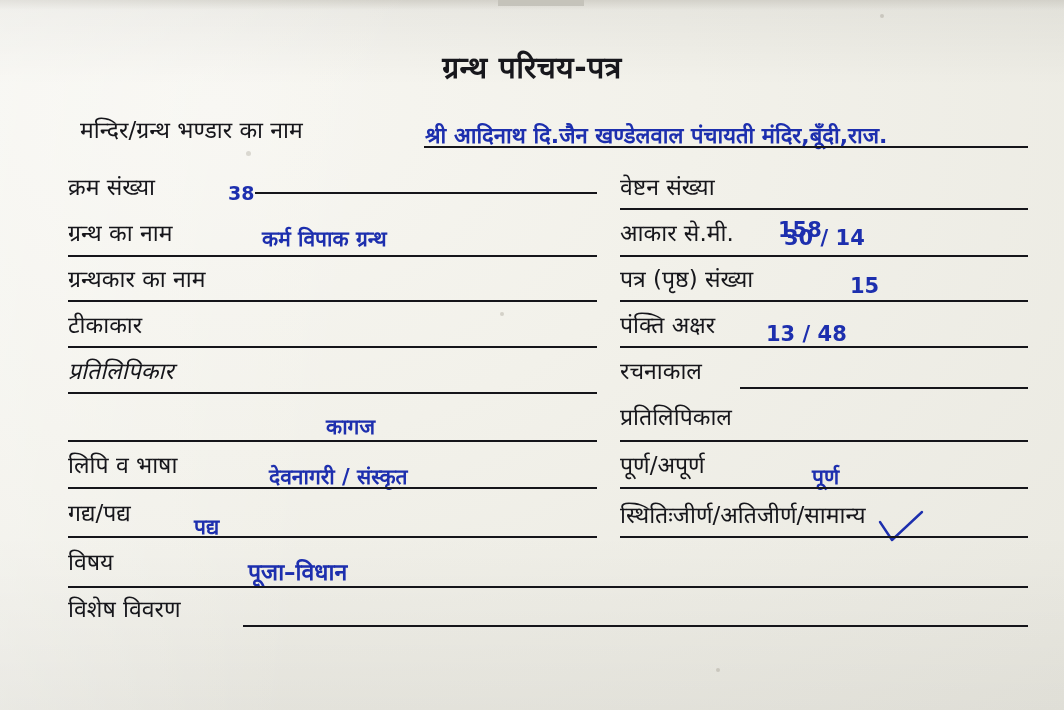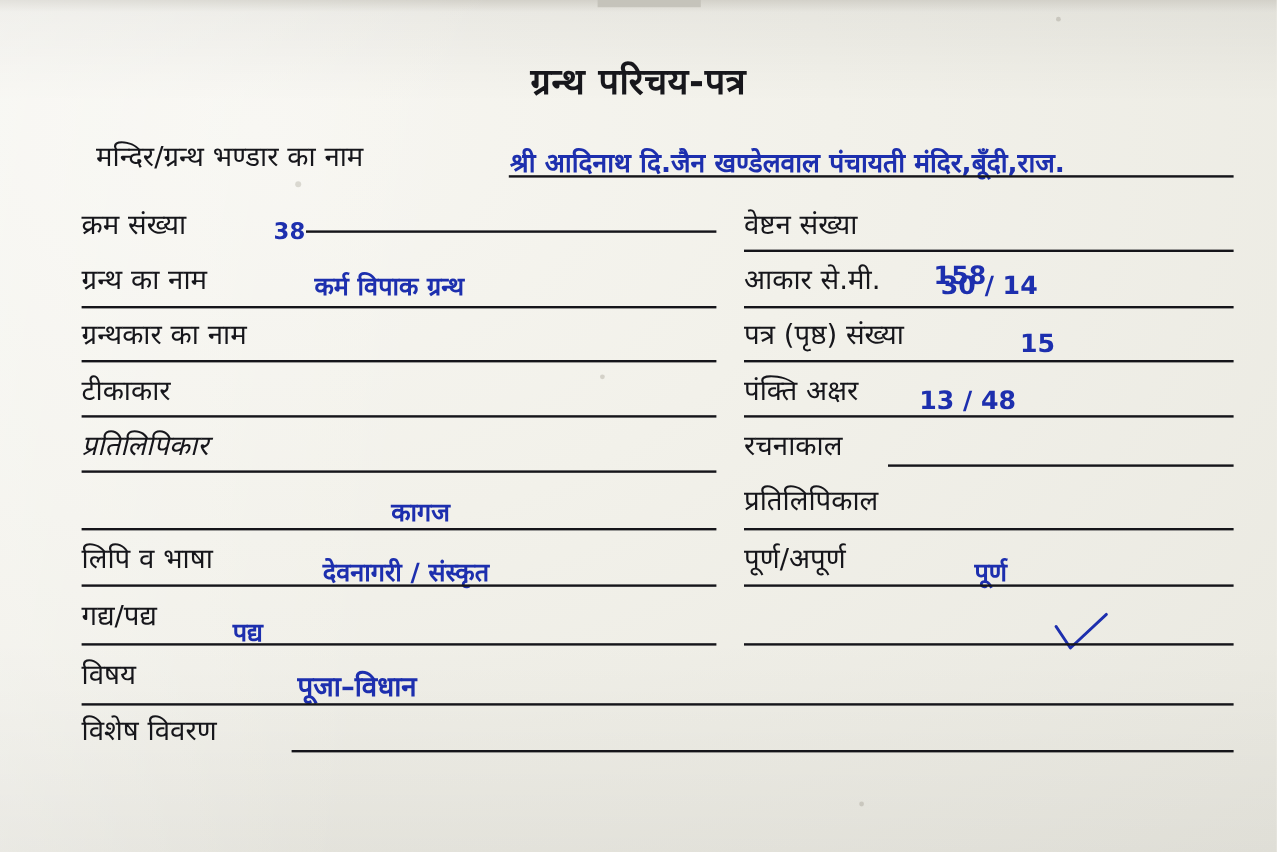--- a/index.html
+++ b/index.html
@@ -194,20 +194,21 @@
   <div class="rule" style="left:740px;top:387px;width:288px;"></div>
 
   <div class="lbl" style="left:620px;top:400px;">प्रतिलिपिकाल</div>
   <div class="val" style="left:790px;top:408px;"></div>
   <div class="rule" style="left:620px;top:440px;width:408px;"></div>
 
   <div class="lbl" style="left:620px;top:448px;">पूर्ण/अपूर्ण</div>
   <div class="val" style="left:768px;top:462px;margin-left:44px;">पूर्ण</div>
   <div class="rule" style="left:620px;top:487px;width:408px;"></div>
 
+  <div class="lbl" style="left:620px;top:498px;">स्थितिःजीर्ण/अतिजीर्ण/सामान्य</div>
   <div class="tick" style="left:878px;top:510px;">
     <svg width="46" height="34" viewBox="0 0 46 34">
       <path d="M2 12 L14 30 L44 2" fill="none" stroke="#1d2fae" stroke-width="2.4" stroke-linecap="round" stroke-linejoin="round"></path>
     </svg>
   </div>
   <div class="rule" style="left:620px;top:536px;width:408px;"></div>
 
 </div>
 
 </body></html>

